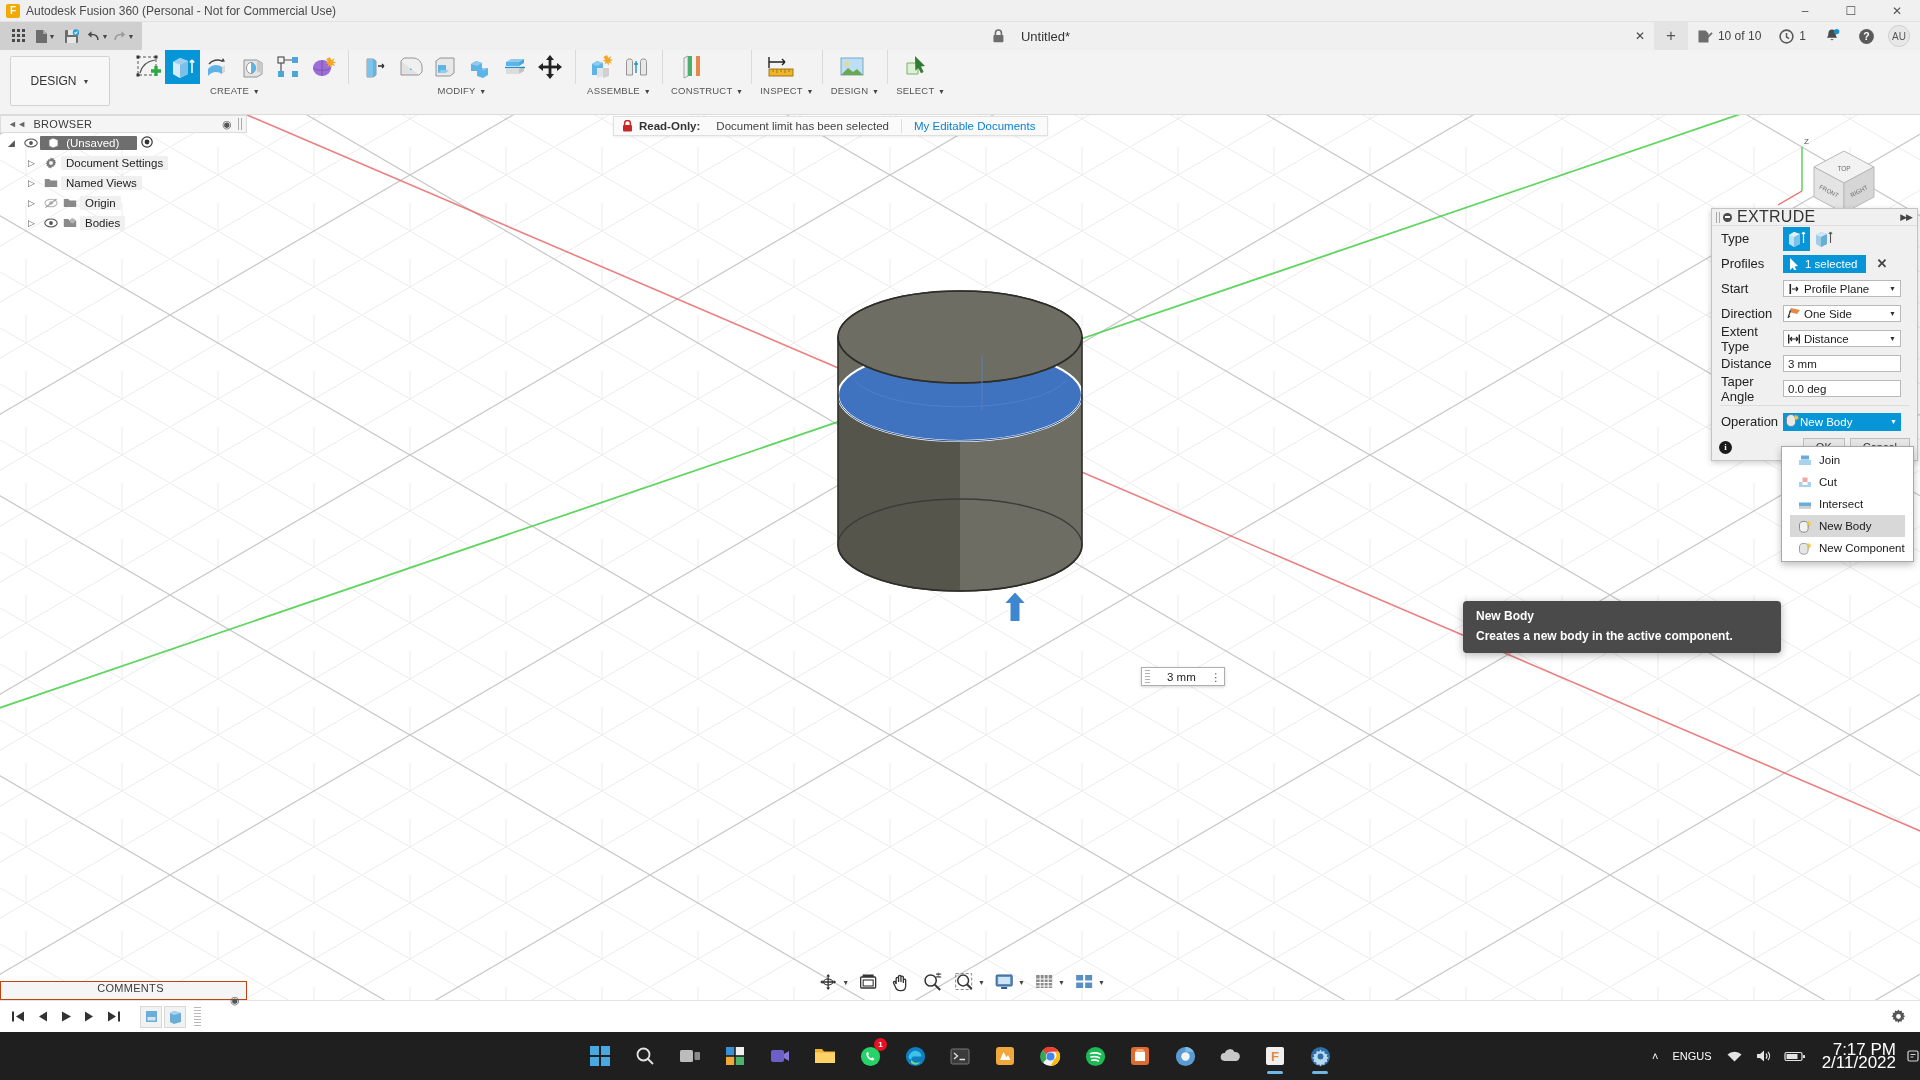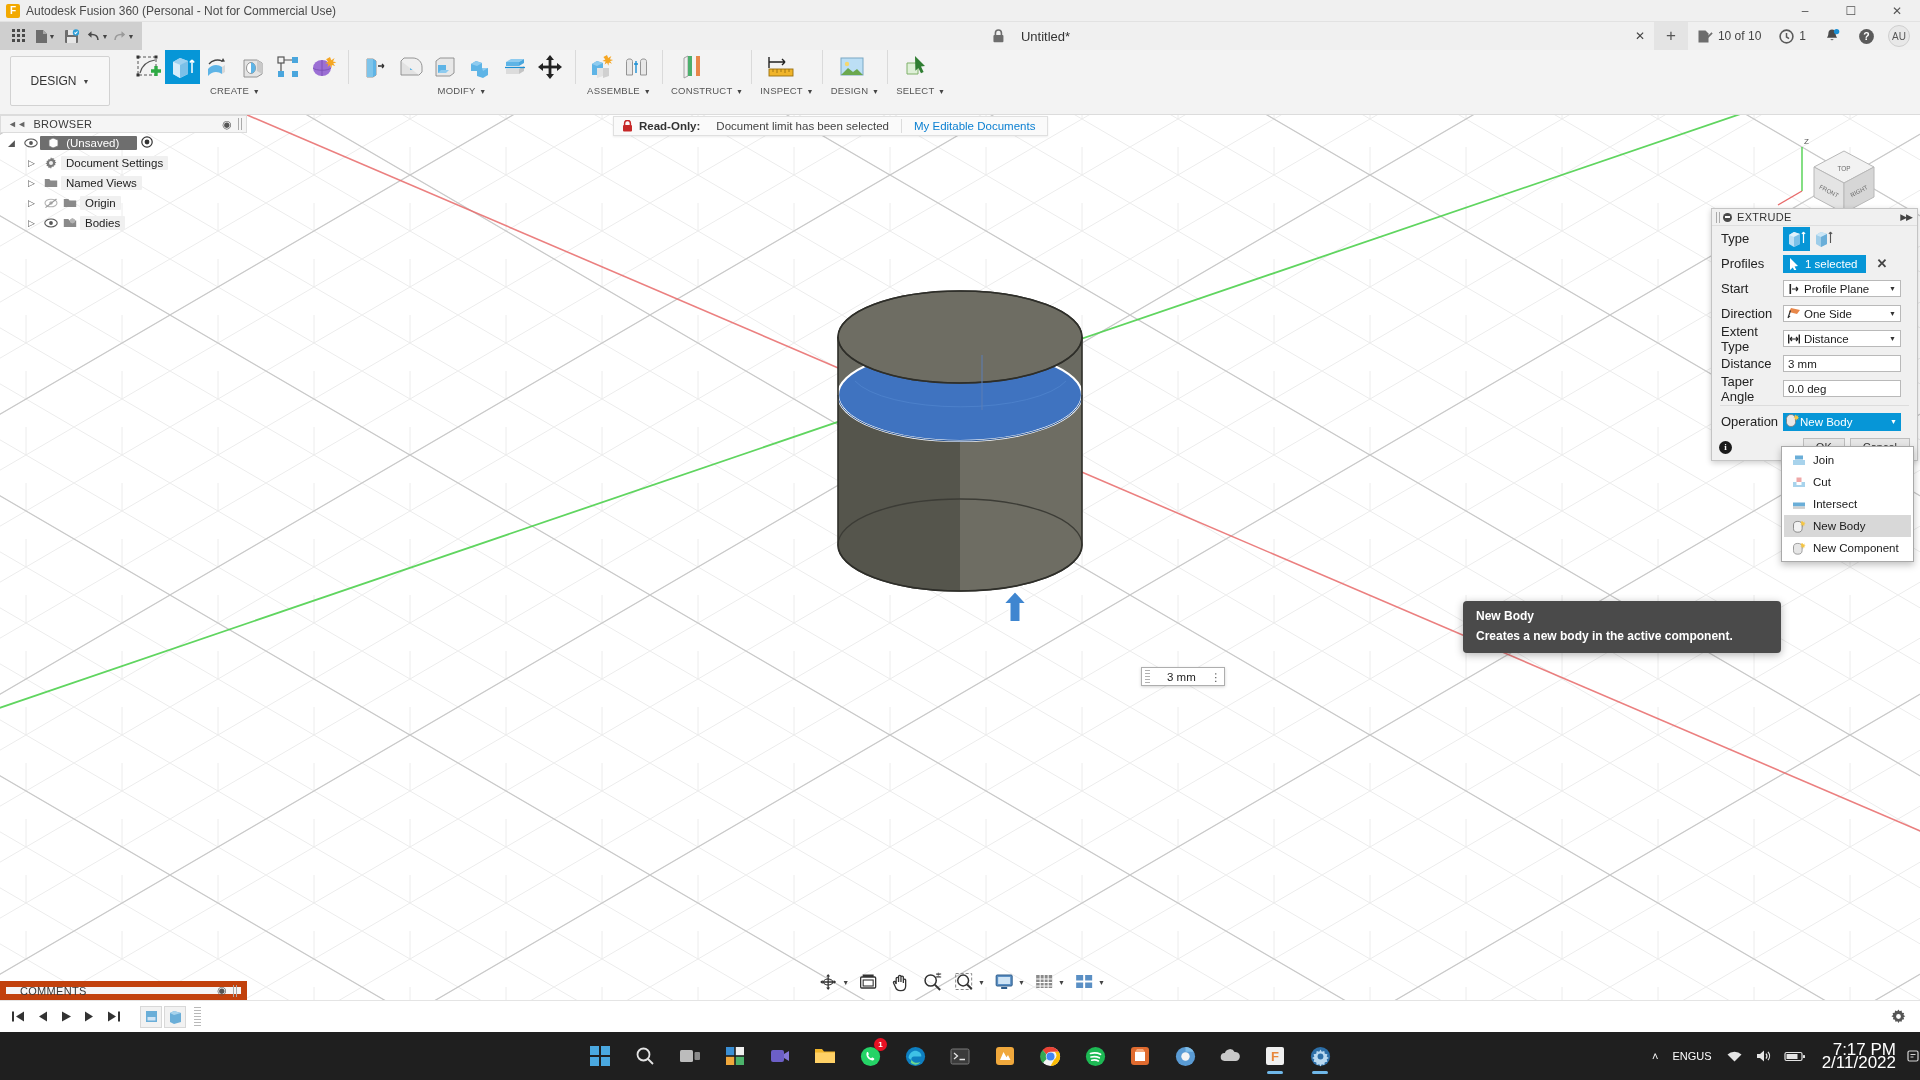--- a/index.html
+++ b/index.html
@@ -115,21 +115,21 @@
     border:1px solid #c4c4c4; box-shadow:0 2px 6px rgba(0,0,0,.2); z-index:30;
     font-size:11.5px;
   }
   #ex-head { height:17px;display:flex;align-items:center;background:#f0f0f0;
       border-bottom:1px solid #dedede; }
   #ex-head .grip2 { width:4px;height:11px;margin:0 3px 0 4px;
       background:repeating-linear-gradient(to right,#aaa 0 1px,transparent 1px 3px); }
   #ex-head .mincirc { width:9px;height:9px;border-radius:50%;background:#4a4a4a;
       display:flex;align-items:center;justify-content:center;margin-right:5px; }
   #ex-head .mincirc i { width:5px;height:1.5px;background:#fff;display:block; }
-  #ex-title { font-size:11px;color:#333;letter-spacing:.3px; }
+  #ex-title { font-size:16px;color:#333;letter-spacing:.3px; }
   #ex-head .dblarrow { margin-left:auto;margin-right:5px;font-size:9px;color:#444;letter-spacing:-1px; }
   .ex-row { display:flex;align-items:center;height:25px;padding-left:9px; }
   .ex-lbl { width:62px;font-size:13px;color:#222; }
   .ex-ctl { flex:1;display:flex;align-items:center; }
   .ex-select {
     height:17px;background:#fff;border:1px solid #b9b9b9;display:flex;align-items:center;
     width:118px;font-size:11.5px;color:#1a1a1a;padding:0 2px;position:relative;
   }
   .ex-select .selcaret { position:absolute;right:4px;font-size:7px;color:#333; }
   .ex-select .micon { width:16px;display:flex;align-items:center;justify-content:center;margin-right:2px; }
@@ -153,21 +153,21 @@
   #ex-footer { display:flex;align-items:center;height:26px;padding:0 7px; }
   #infoico { width:13px;height:13px;border-radius:50%;background:#1b1b1b;color:#fff;
       font-size:9px;font-weight:bold;display:flex;align-items:center;justify-content:center;
       font-family:"Liberation Serif",serif; }
   .ftbtn { height:18px;border:1px solid #bdbdbd;background:#e6e6e6;font-size:11px;color:#333;
       display:flex;align-items:center;justify-content:center;padding:0 12px;margin-left:5px; }
 
   
   #opmenu {
     position:absolute; left:69px; top:237px; width:133px; background:#fff;
-    border:1px solid #a9a9a9; box-shadow:0 3px 7px rgba(0,0,0,.25); z-index:40; padding:2px 2px;
+    border:1px solid #a9a9a9; box-shadow:0 3px 7px rgba(0,0,0,.25); z-index:40; padding:2px 8px;
   }
   .opitem { height:22px;display:flex;align-items:center;gap:7px;padding-left:8px;font-size:11.5px;color:#1a1a1a; }
   .opitem.hl { background:#d8d8d8; }
 
   
   #tooltip {
     position:absolute; right:139px; top:486px; width:318px; background:#4a4a4a; color:#fff;
     border-radius:4px; padding:8px 12px 10px 13px; z-index:45;
     box-shadow:0 2px 8px rgba(0,0,0,.3);
   }
@@ -181,22 +181,22 @@
     box-shadow:0 1px 3px rgba(0,0,0,.18);
   }
   #dimbox .grip3 { width:5px;height:13px;margin:0 3px;
       background:repeating-linear-gradient(to bottom,#b0b0b0 0 1px,transparent 1px 3px); }
   #dimval { padding:0 14px;font-size:11.5px;color:#222; }
   #dimdots { width:14px;text-align:center;font-size:11px;color:#555;letter-spacing:0;line-height:8px;padding-right:2px; }
 
   
   #comments {
     position:absolute; left:0; bottom:0; width:247px; height:19px; background:#f5f5f5;
-    border:6px solid #c2410c; display:flex; align-items:center; font-size:11px;color:#3a3a3a;
-    z-index:15; letter-spacing:.3px;
+    border:1px solid #c2410c; display:flex; align-items:center; font-size:11px;color:#3a3a3a;
+    z-index:15; letter-spacing:.3px;flex-direction:column;
   }
   #comments span.lbl { margin-left:14px; }
   #comments .dot { margin-left:auto;margin-right:6px;font-size:11px;color:#555; }
   #comments .grip { width:5px;height:12px;margin-right:3px;
       background:repeating-linear-gradient(to right,#aaa 0 1px,transparent 1px 3px); }
 
   
   #navbar {
     position:absolute; left:50%; transform:translateX(-50%); bottom:5px;
     display:flex; align-items:center; z-index:25;

